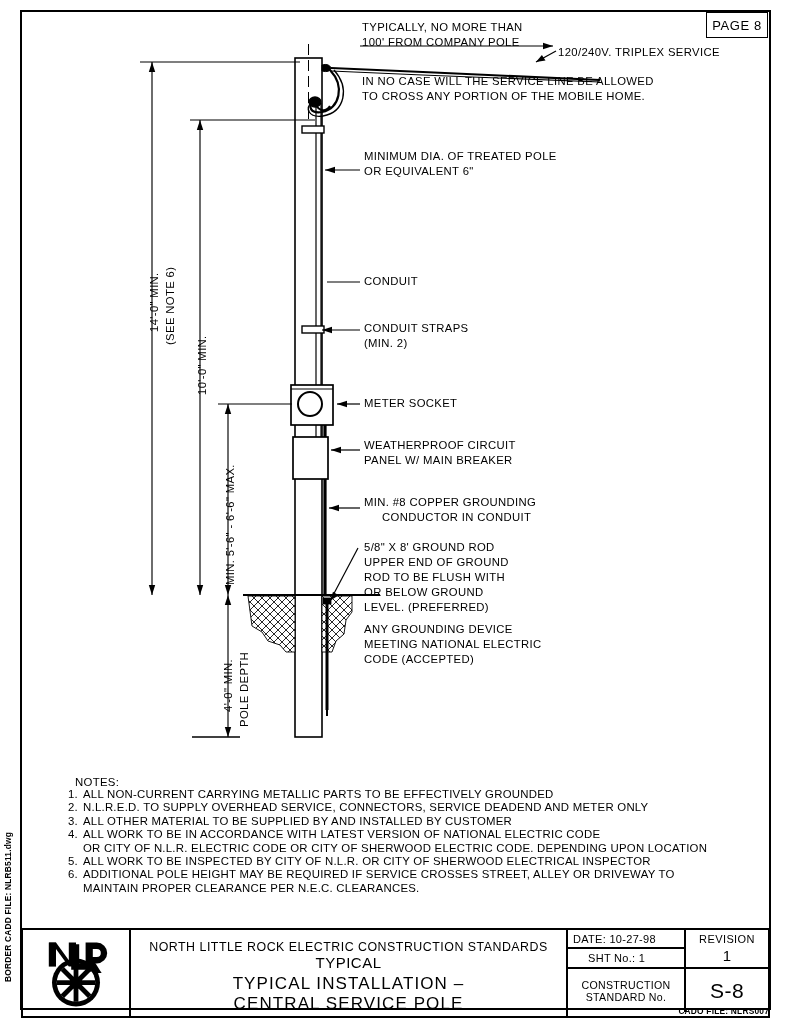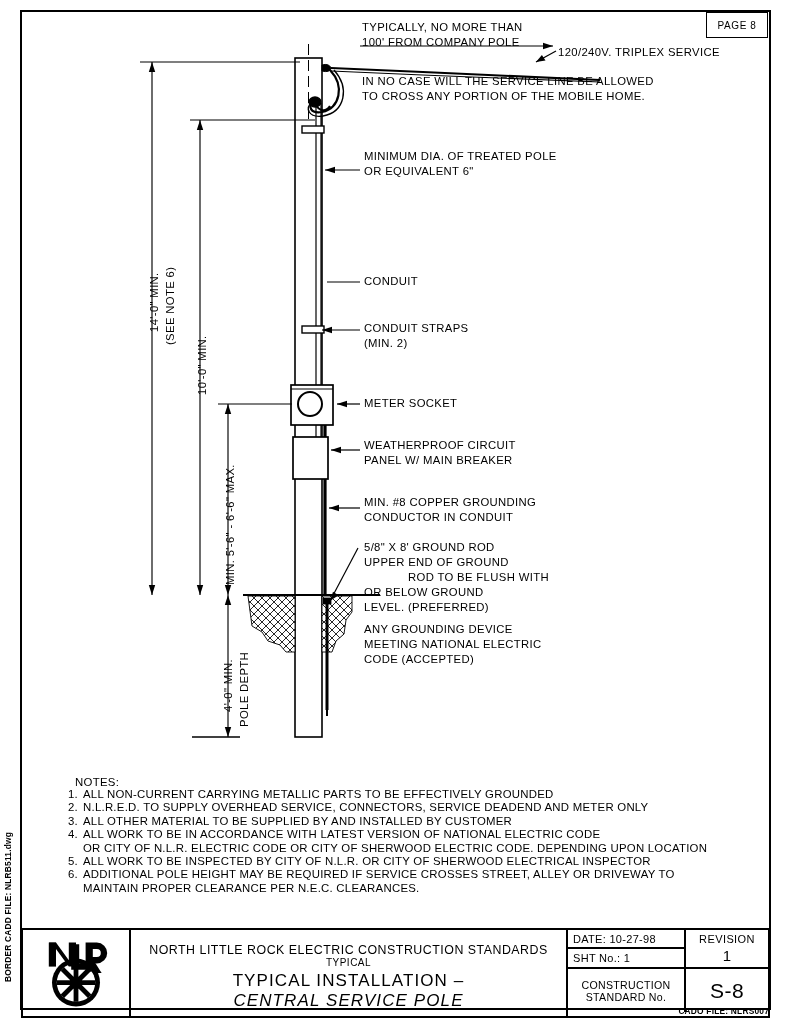--- a/index.html
+++ b/index.html
@@ -18,51 +18,51 @@
   .vert{transform-origin:0 0;}
 
   
   .bdr-out{position:absolute;left:20px;top:10px;width:751px;height:1000px;
            border:2px solid #000;box-sizing:border-box;}
 
   
   .pagebox{position:absolute;left:706px;top:12px;width:62px;height:26px;
            border:1.6px solid #000;box-sizing:border-box;
            display:flex;align-items:center;justify-content:center;
-           font-size:10px;letter-spacing:.6px;}
+           font-size:13px;letter-spacing:.6px;}
 
   
   #notes{position:absolute;left:68px;top:776px;width:700px;}
   #notes .hd{font-size:11.4px;letter-spacing:.3px;padding-left:7px;}
   #notes .row{display:flex;font-size:11.4px;letter-spacing:.25px;line-height:13.4px;}
   #notes .num{width:15px;flex:0 0 15px;}
   #notes .bdy{flex:1 1 auto;}
   #notes .cont{padding-left:15px;font-size:11.4px;letter-spacing:.25px;line-height:13.4px;}
 
   
   #titleblock{position:absolute;left:21px;top:928px;width:749px;height:90px;
               border:2px solid #000;box-sizing:border-box;display:flex;}
   #tb-logo{width:106px;flex:0 0 106px;border-right:2px solid #000;
            position:relative;display:flex;align-items:center;justify-content:center;}
   #tb-mid{flex:1 1 auto;border-right:2px solid #000;position:relative;
           display:flex;flex-direction:column;align-items:center;justify-content:center;}
   #tb-mid .l1{font-size:12.4px;letter-spacing:.5px;margin-top:7px;}
-  #tb-mid .l2{font-size:10px;letter-spacing:.5px;}
+  #tb-mid .l2{font-size:15px;letter-spacing:.5px;}
   #tb-mid .l3{font-size:17px;letter-spacing:1.1px;margin-top:3px;}
-  #tb-mid .l4{font-size:17px;letter-spacing:1.1px;font-style:italic;}
+  #tb-mid .l4{font-size:17px;letter-spacing:1.1px;}
   #tb-right{width:200px;flex:0 0 200px;display:flex;flex-direction:column;}
   .tbr-top{height:37px;display:flex;border-bottom:2px solid #000;}
   .tbr-bot{height:43px;display:flex;}
   .tbr-l{width:116px;flex:0 0 116px;border-right:2px solid #000;
          display:flex;flex-direction:column;}
   .tbr-r{flex:1 1 auto;display:flex;flex-direction:column;
          align-items:center;justify-content:center;}
   .cellA{height:22px;border-bottom:2px solid #000;display:flex;align-items:center;
          padding-left:5px;font-size:11px;letter-spacing:.3px;box-sizing:border-box;}
-  .cellB{height:21px;display:flex;align-items:center;padding-left:5px;
+  .cellB{height:21px;display:flex;align-items:center;padding-left:20px;
          font-size:11px;letter-spacing:.3px;box-sizing:border-box;}
   .cellC{display:flex;flex-direction:column;align-items:center;justify-content:center;
          height:100%;font-size:10.6px;letter-spacing:.3px;line-height:12px;}
   .rev-l{font-size:11px;letter-spacing:.4px;}
   .rev-v{font-size:15px;margin-top:2px;}
   .std-v{font-size:21px;letter-spacing:.5px;}
   #cadofile{position:absolute;right:22px;top:1006px;font-size:8.4px;
             font-weight:bold;letter-spacing:.2px;}
   #bordercadd{position:absolute;left:3px;top:982px;font-size:8.4px;font-weight:bold;
               letter-spacing:.2px;transform-origin:0 0;transform:rotate(-90deg);}
@@ -322,25 +322,25 @@
 
   <div class="t ann" style="left:364px;top:322px;">CONDUIT STRAPS</div>
   <div class="t ann" style="left:364px;top:337px;">(MIN. 2)</div>
 
   <div class="t ann" style="left:364px;top:397px;">METER SOCKET</div>
 
   <div class="t ann" style="left:364px;top:439px;">WEATHERPROOF CIRCUIT</div>
   <div class="t ann" style="left:364px;top:454px;">PANEL W/ MAIN BREAKER</div>
 
   <div class="t ann" style="left:364px;top:496px;">MIN. #8 COPPER GROUNDING</div>
-  <div class="t ann" style="left:364px;top:511px;">CONDUCTOR IN CONDUIT</div>
+  <div class="t ann" style="left:382px;top:511px;">CONDUCTOR IN CONDUIT</div>
 
   <div class="t ann" style="left:364px;top:541px;">5/8" X 8' GROUND ROD</div>
   <div class="t ann" style="left:364px;top:556px;">UPPER END OF GROUND</div>
-  <div class="t ann" style="left:364px;top:571px;margin-left:44px;">ROD TO BE FLUSH WITH</div>
+  <div class="t ann" style="left:364px;top:571px;">ROD TO BE FLUSH WITH</div>
   <div class="t ann" style="left:364px;top:586px;">OR BELOW GROUND</div>
   <div class="t ann" style="left:364px;top:601px;">LEVEL. (PREFERRED)</div>
 
   <div class="t ann" style="left:364px;top:623px;">ANY GROUNDING DEVICE</div>
   <div class="t ann" style="left:364px;top:638px;">MEETING NATIONAL ELECTRIC</div>
   <div class="t ann" style="left:364px;top:653px;">CODE (ACCEPTED)</div>
 
   <div class="t ann vert" style="left:148px;top:332px;transform:rotate(-90deg);">14'-0" MIN.</div>
   <div class="t ann vert" style="left:164px;top:345px;transform:rotate(-90deg);">(SEE NOTE 6)</div>
 

